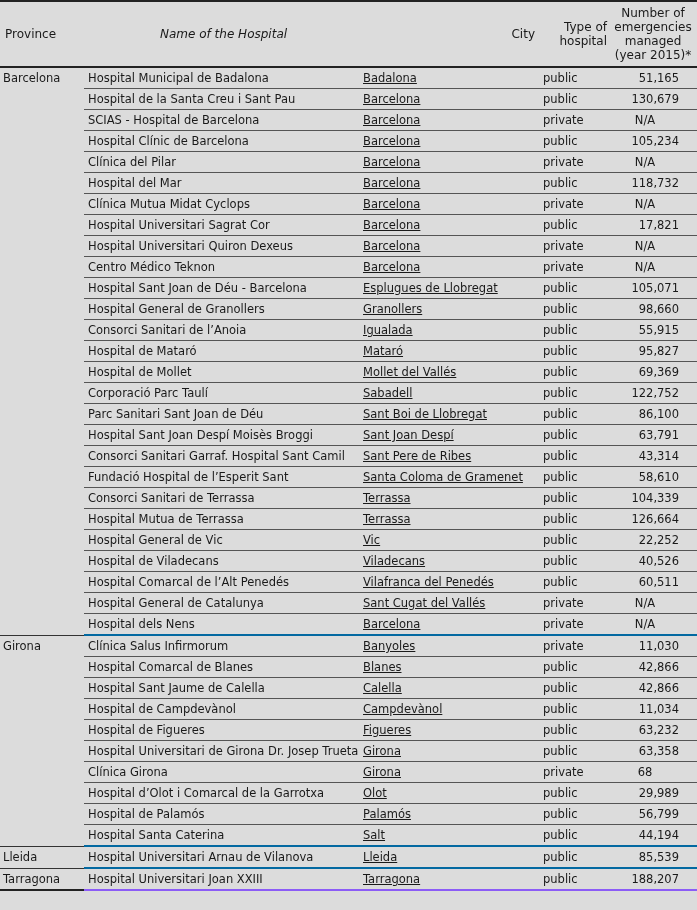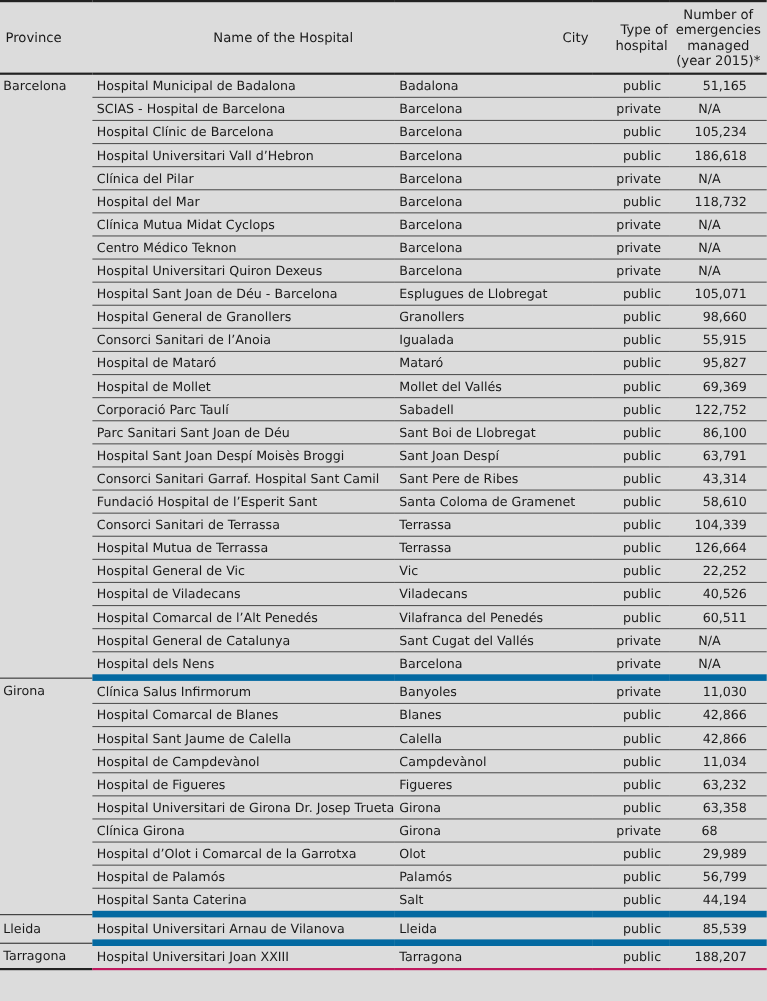--- a/index.html
+++ b/index.html
@@ -25,41 +25,41 @@
     thead tr { border-top: 2px solid #222; border-bottom: 2px solid #222; }
     thead th {
       font-weight: normal;
       height: 64px;
       padding: 0 4px;
       line-height: 14px;
       vertical-align: middle;
       font-size: 12px;
     }
     th.h-prov { text-align: left; padding-left: 5px; }
-    th.h-name { text-align: center; padding-left: 76px; }
+    th.h-name { text-align: left; padding-left: 76px; font-style: italic; }
     th.h-city { text-align: right; padding-left: 75px; }
     th.h-type { text-align: right; padding-right: 2px; }
     th.h-num { text-align: center; }
     tbody td {
       height: 20px;
       padding: 0 4px;
       white-space: nowrap;
       overflow: hidden;
       vertical-align: middle;
       font-size: 11.5px;
     }
     tbody tr td.name, tbody tr td.city, tbody tr td.type, tbody tr td.num {
       border-bottom: 1px solid #555;
     }
-    tbody tr.group-end td { border-bottom: 6px solid #0369a1; }
-    tbody tr.last td { border-bottom: 2px solid #be185d; }
+    tbody tr.group-end td { border-bottom: 2px solid #0369a1; }
+    tbody tr.last td { border-bottom: 2px solid #8b5cf6; }
     td.prov { padding-left: 3px; }
     td.name { padding-left: 4px; }
-    td.city { padding-left: 4px; }
-    td.type { text-align: right; padding-right: 8px; margin-top: 32px; }
+    td.city { padding-left: 4px; text-decoration: underline; }
+    td.type { text-align: left; padding-right: 8px; margin-top: 32px; }
     td.num { text-align: right; padding-right: 18px; }
     td.num.na { text-align: center; padding-right: 20px; }
   </style>
 <style>tbody tr.group-end td.prov{border-bottom:1px solid #333;} tbody tr.last td.prov{border-bottom:2px solid #222;}</style></head>
 <body>
 
 <div class="table-wrap">
   <table>
     <colgroup>
       <col class="c-prov">
@@ -80,41 +80,41 @@
     <tbody id="tbody">
         <tr>
           <td class="prov">Barcelona</td>
           <td class="name">Hospital Municipal de Badalona</td>
           <td class="city">Badalona</td>
           <td class="type">public</td>
           <td class="num">51,165</td>
         </tr>
         <tr>
           <td class="prov"></td>
+          <td class="name">Hospital de la Santa Creu i Sant Pau</td>
+          <td class="city">Barcelona</td>
+          <td class="type">public</td>
+          <td class="num">130,679</td>
+        </tr>
+        <tr>
+          <td class="prov"></td>
           <td class="name">SCIAS - Hospital de Barcelona</td>
           <td class="city">Barcelona</td>
           <td class="type">private</td>
           <td class="num na">N/A</td>
         </tr>
         <tr>
           <td class="prov"></td>
           <td class="name">Hospital Clínic de Barcelona</td>
           <td class="city">Barcelona</td>
           <td class="type">public</td>
           <td class="num">105,234</td>
         </tr>
         <tr>
           <td class="prov"></td>
-          <td class="name">Hospital Universitari Vall d’Hebron</td>
-          <td class="city">Barcelona</td>
-          <td class="type">public</td>
-          <td class="num">186,618</td>
-        </tr>
-        <tr>
-          <td class="prov"></td>
           <td class="name">Clínica del Pilar</td>
           <td class="city">Barcelona</td>
           <td class="type">private</td>
           <td class="num na">N/A</td>
         </tr>
         <tr>
           <td class="prov"></td>
           <td class="name">Hospital del Mar</td>
           <td class="city">Barcelona</td>
           <td class="type">public</td>
@@ -122,28 +122,35 @@
         </tr>
         <tr>
           <td class="prov"></td>
           <td class="name">Clínica Mutua Midat Cyclops</td>
           <td class="city">Barcelona</td>
           <td class="type">private</td>
           <td class="num na">N/A</td>
         </tr>
         <tr>
           <td class="prov"></td>
+          <td class="name">Hospital Universitari Sagrat Cor</td>
+          <td class="city">Barcelona</td>
+          <td class="type">public</td>
+          <td class="num">17,821</td>
+        </tr>
+        <tr>
+          <td class="prov"></td>
+          <td class="name">Hospital Universitari Quiron Dexeus</td>
+          <td class="city">Barcelona</td>
+          <td class="type">private</td>
+          <td class="num na">N/A</td>
+        </tr>
+        <tr>
+          <td class="prov"></td>
           <td class="name">Centro Médico Teknon</td>
-          <td class="city">Barcelona</td>
-          <td class="type">private</td>
-          <td class="num na">N/A</td>
-        </tr>
-        <tr>
-          <td class="prov"></td>
-          <td class="name">Hospital Universitari Quiron Dexeus</td>
           <td class="city">Barcelona</td>
           <td class="type">private</td>
           <td class="num na">N/A</td>
         </tr>
         <tr>
           <td class="prov"></td>
           <td class="name">Hospital Sant Joan de Déu - Barcelona</td>
           <td class="city">Esplugues de Llobregat</td>
           <td class="type">public</td>
           <td class="num">105,071</td>

